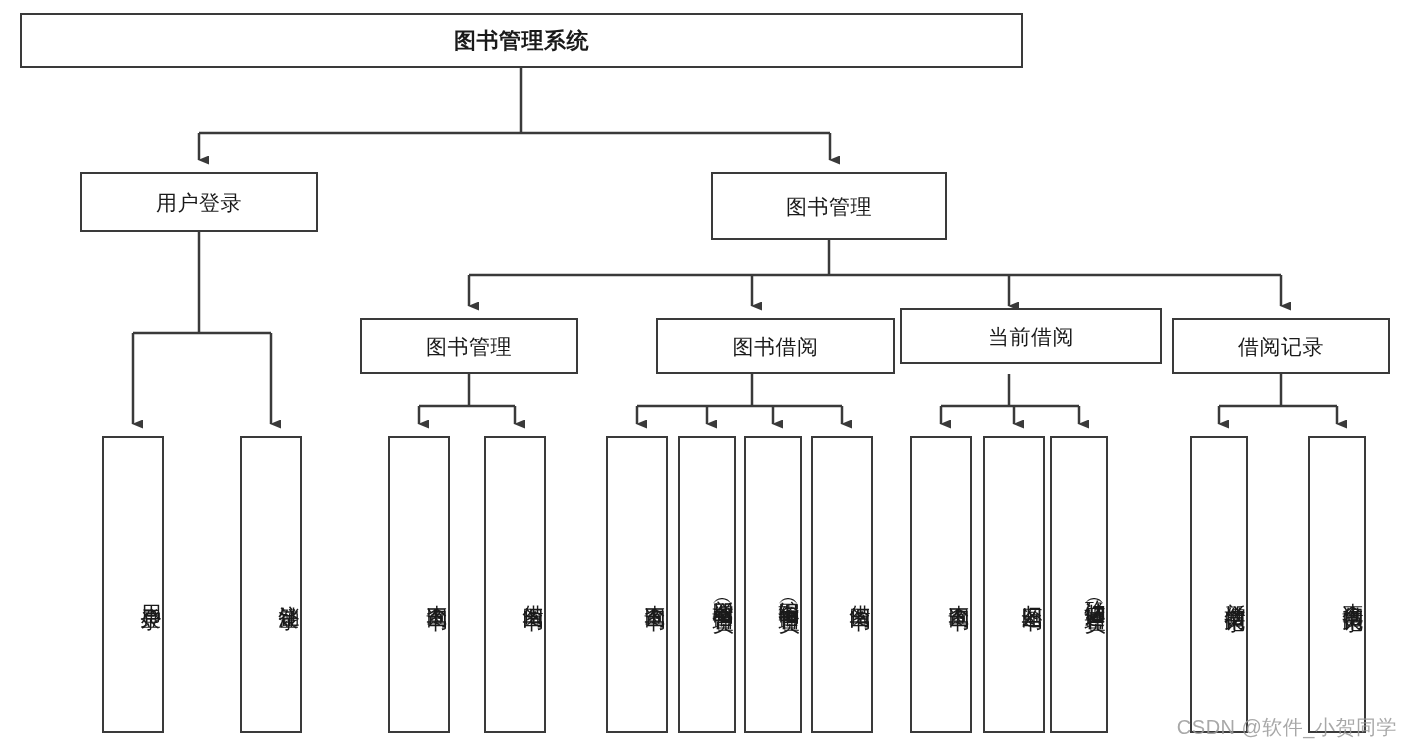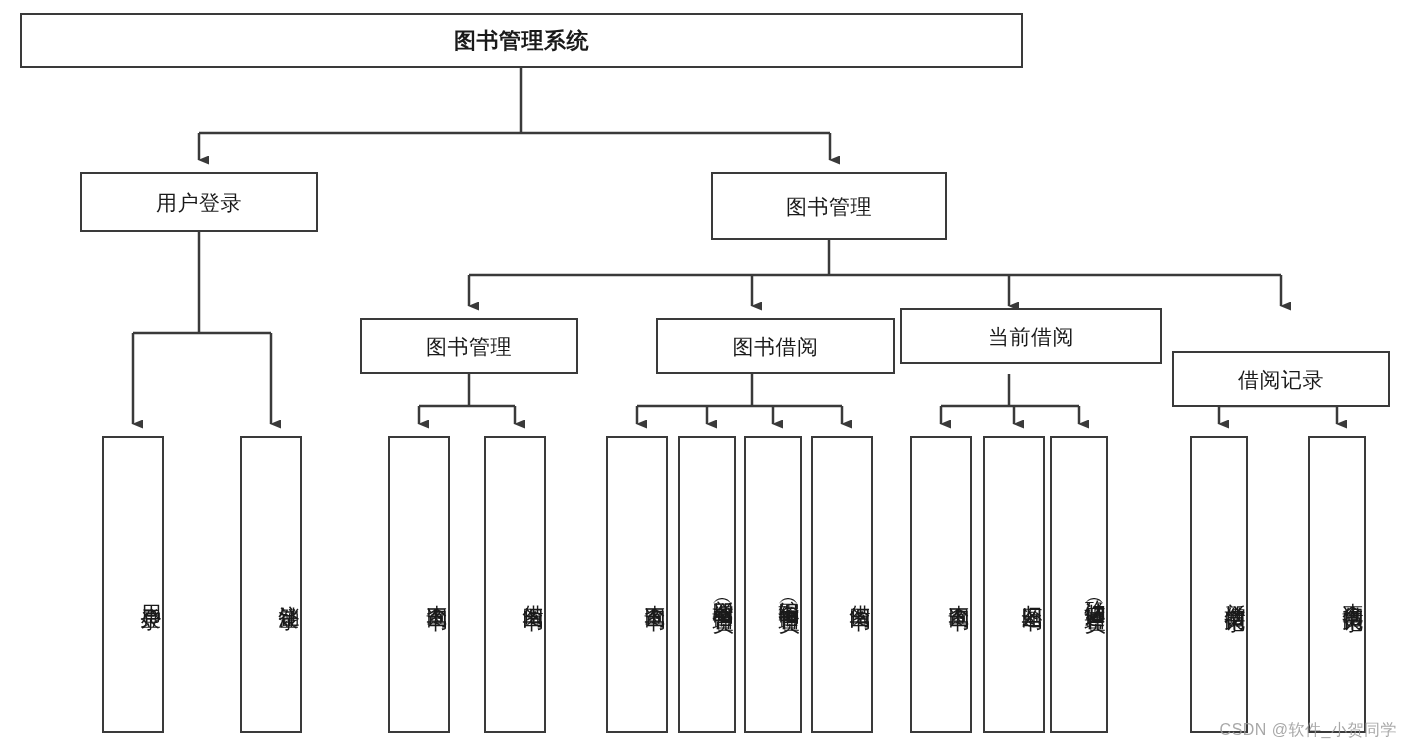--- a/index.html
+++ b/index.html
@@ -50,21 +50,21 @@
     left: 0;
     top: 0;
     width: 1405px;
     height: 747px;
     pointer-events: none;
   }
   .watermark {
     position: absolute;
     right: 8px;
     bottom: 6px;
-    font-size: 16px;
+    font-size: 20px;
     color: #9a9a9a;
     opacity: 0.85;
     letter-spacing: 0.5px;
     white-space: nowrap;
     margin-top: 20px;
   }
 </style>
 </head>
 <body>
 
@@ -121,21 +121,21 @@
   </svg>
 
   <div class="node horiz root" style="left: 20px; top: 13px; width: 1003px; height: 55px;">图书管理系统</div>
 
   <div class="node horiz" style="left: 80px; top: 172px; width: 238px; height: 60px;">用户登录</div>
   <div class="node horiz" style="left: 711px; top: 172px; width: 236px; height: 68px;">图书管理</div>
 
   <div class="node horiz" style="left: 360px; top: 318px; width: 218px; height: 56px;">图书管理</div>
   <div class="node horiz" style="left: 633px; top: 318px; width: 239px; height: 56px; margin-left: 23px;">图书借阅</div>
   <div class="node horiz" style="left: 900px; top: 308px; width: 262px; height: 56px;">当前借阅</div>
-  <div class="node horiz" style="left: 1172px; top: 318px; width: 218px; height: 56px; margin-top: 33px;">借阅记录</div>
+  <div class="node horiz" style="left: 1172px; top: 318px; width: 218px; height: 56px;">借阅记录</div>
 
   <div class="node vert" style="left: 102px; top: 436px; width: 62px; height: 297px;">用户登录</div>
   <div class="node vert" style="left: 240px; top: 436px; width: 62px; height: 297px;">注销登录</div>
   <div class="node vert" style="left: 388px; top: 436px; width: 62px; height: 297px;">查询图书</div>
   <div class="node vert" style="left: 484px; top: 436px; width: 62px; height: 297px;">借阅图书</div>
   <div class="node vert" style="left: 606px; top: 436px; width: 62px; height: 297px;">查询图书</div>
   <div class="node vert" style="left: 678px; top: 436px; width: 58px; height: 297px;">新增图书（管理员）</div>
   <div class="node vert" style="left: 744px; top: 436px; width: 58px; height: 297px;">编辑图书（管理员）</div>
   <div class="node vert" style="left: 811px; top: 436px; width: 62px; height: 297px;">借阅图书</div>
   <div class="node vert" style="left: 910px; top: 436px; width: 62px; height: 297px;">查询图书</div>

